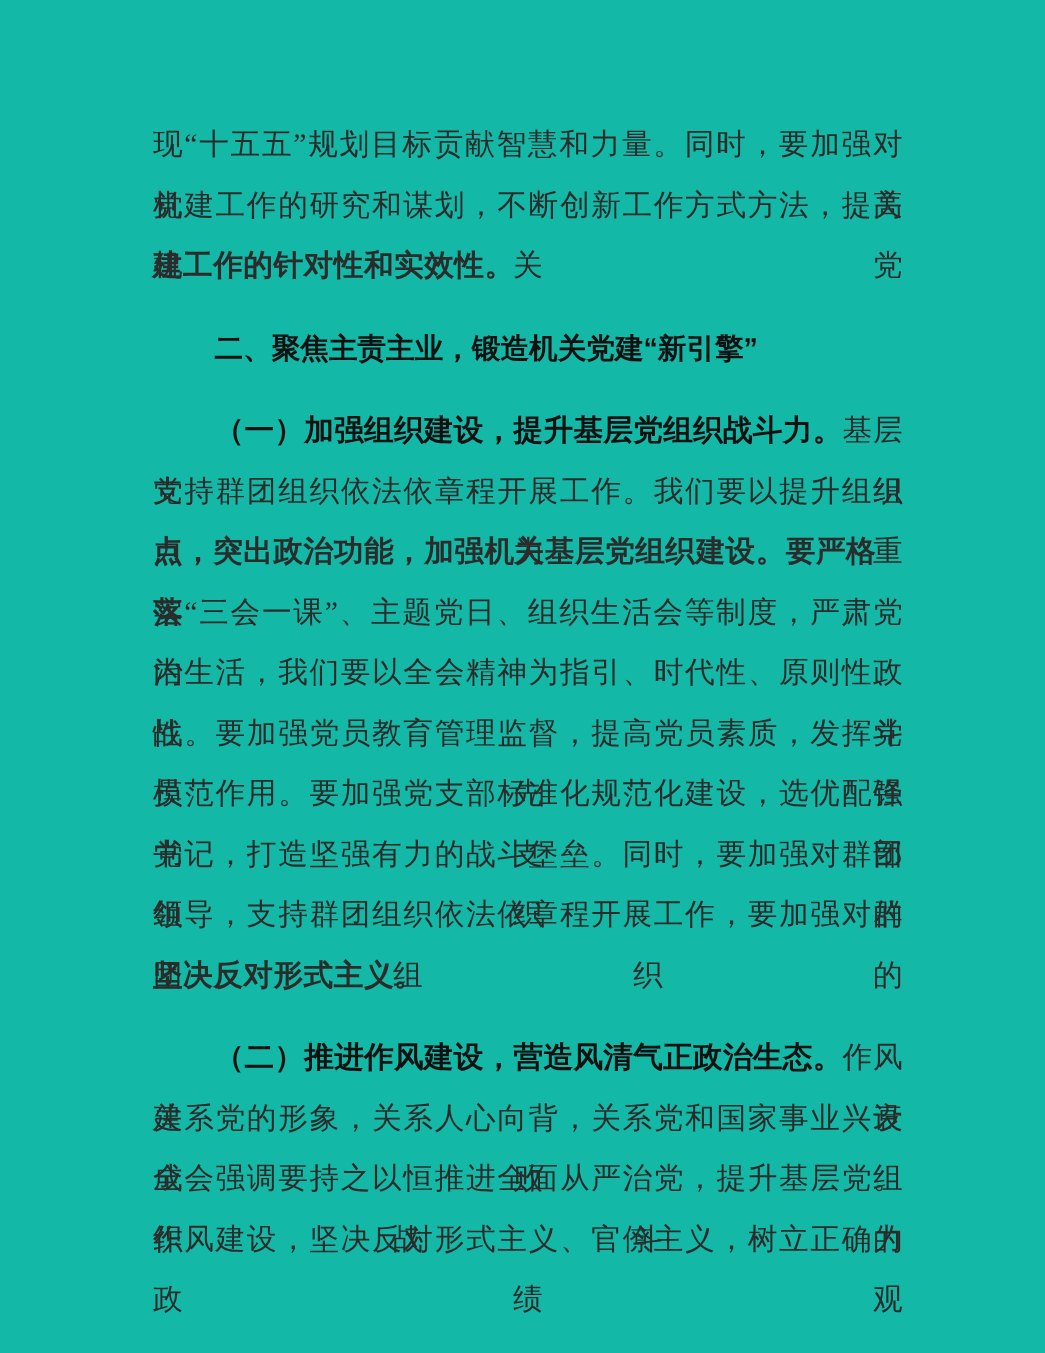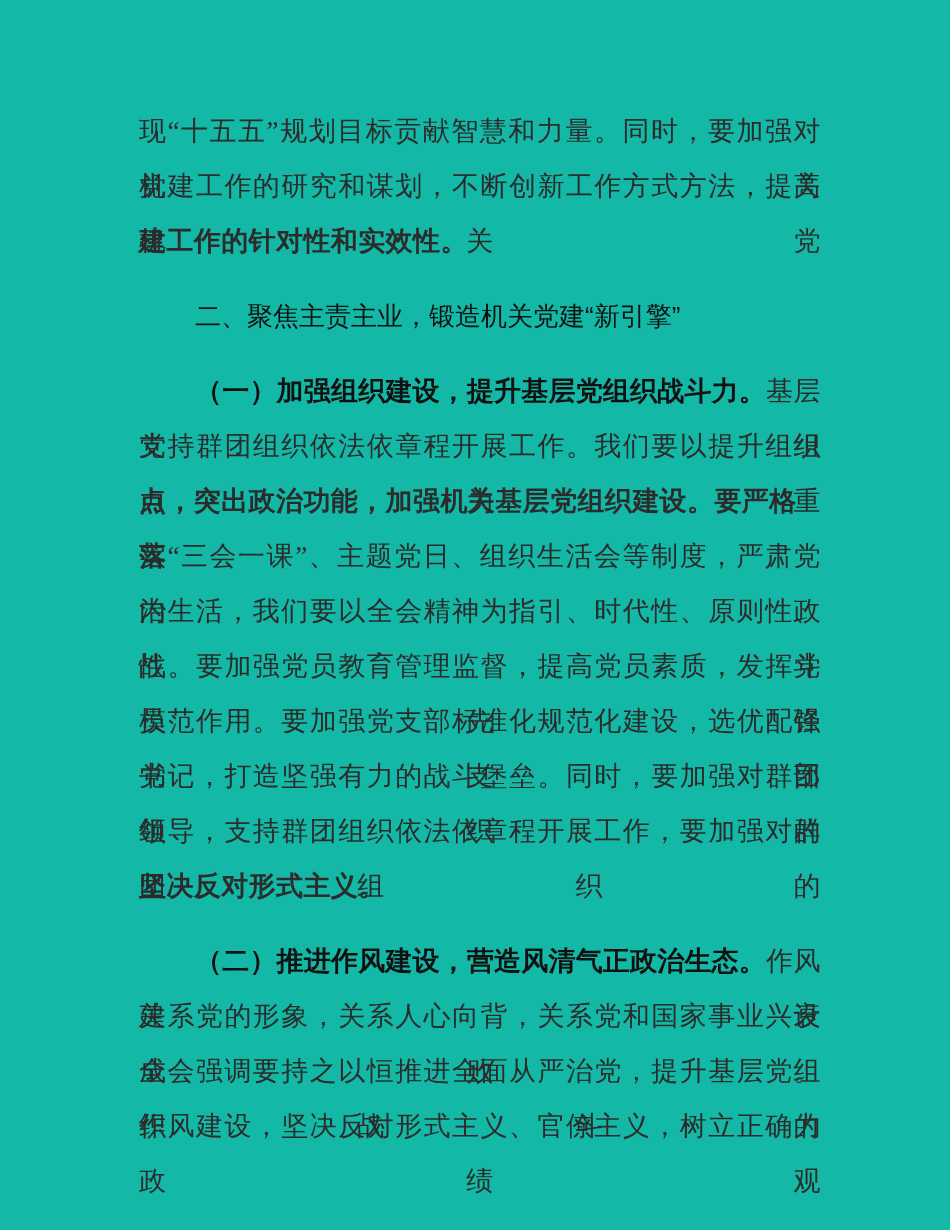--- a/index.html
+++ b/index.html
@@ -73,21 +73,21 @@
     font-weight: 700;
     color: #111111;
     letter-spacing: 0px;
   }
 
   
   .heading {
     height: 55px;
     line-height: 55px;
     font-family: "Liberation Sans", "DejaVu Sans", sans-serif;
-    font-weight: 400;
+    font-weight: 700;
     font-size: 26px;
     color: #111111;
     text-indent: 56px;
     white-space: pre;
   }
 
   .gap-small {
     height: 20px;
   }
 </style>

